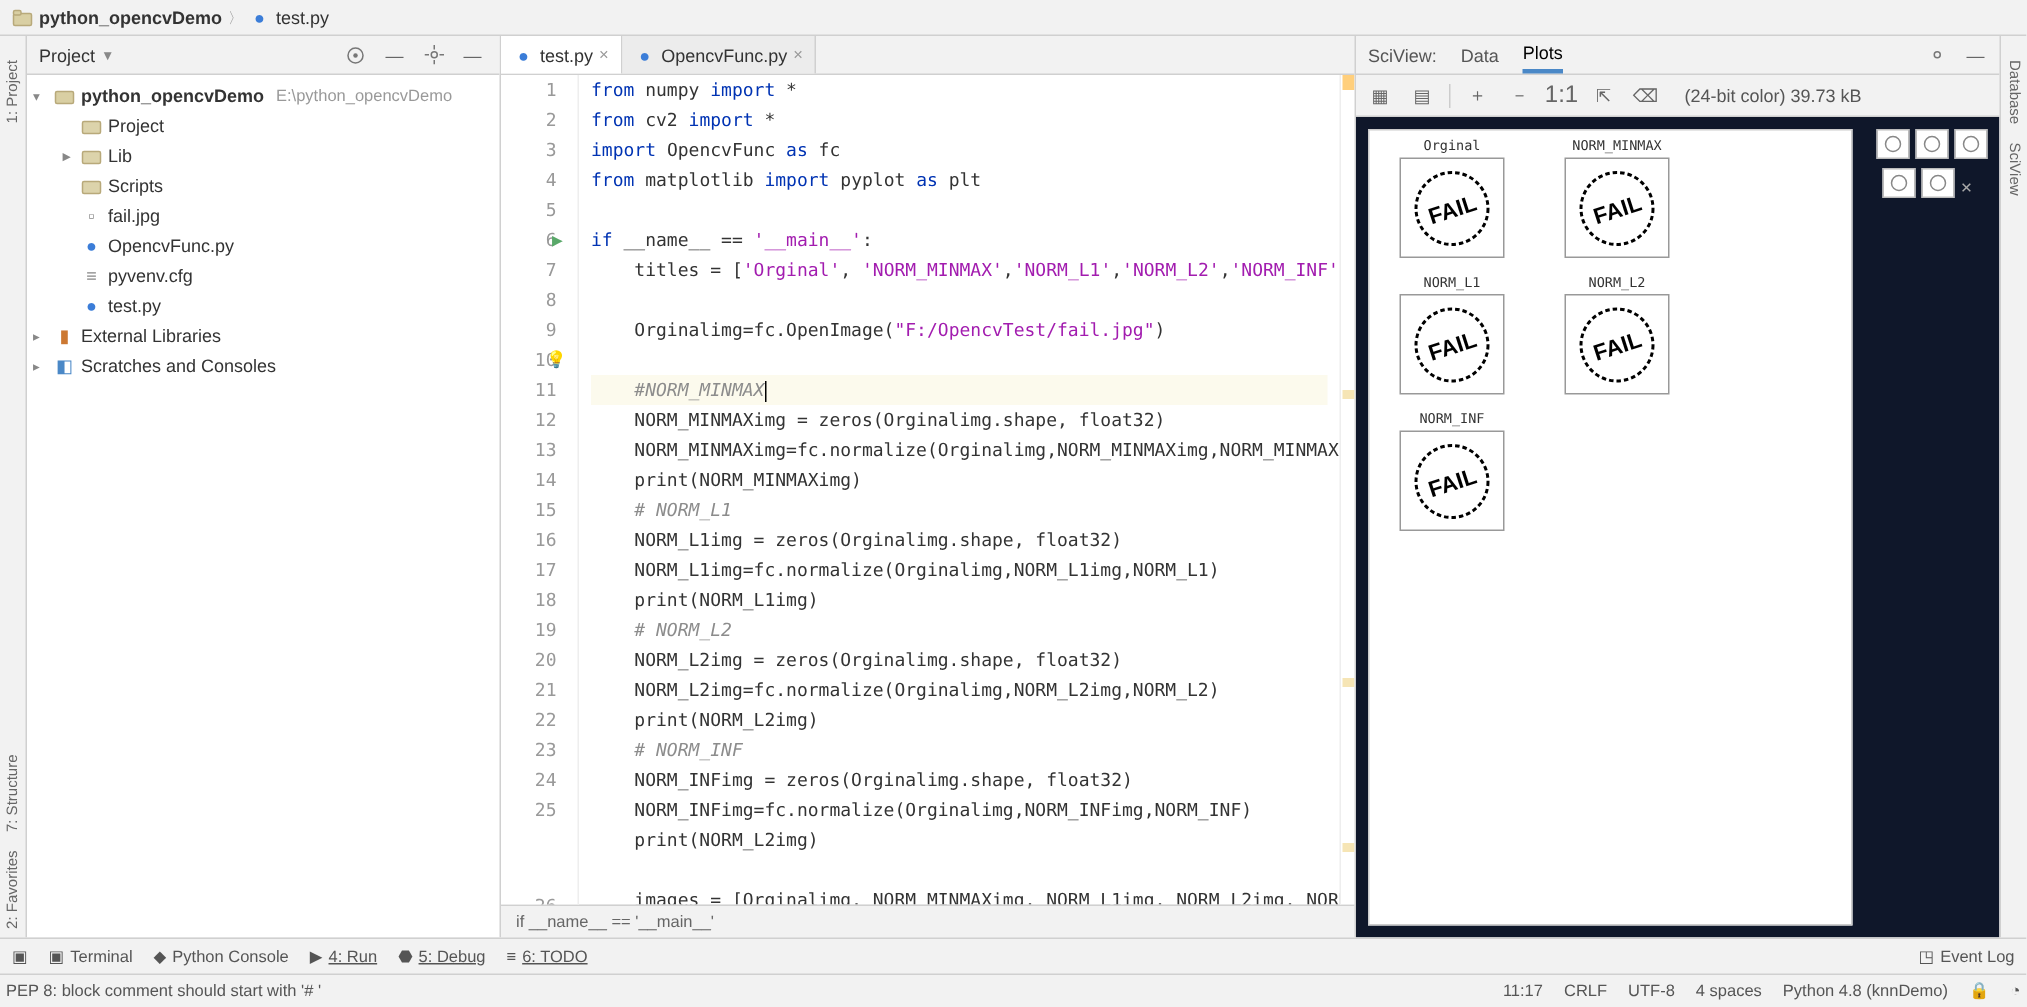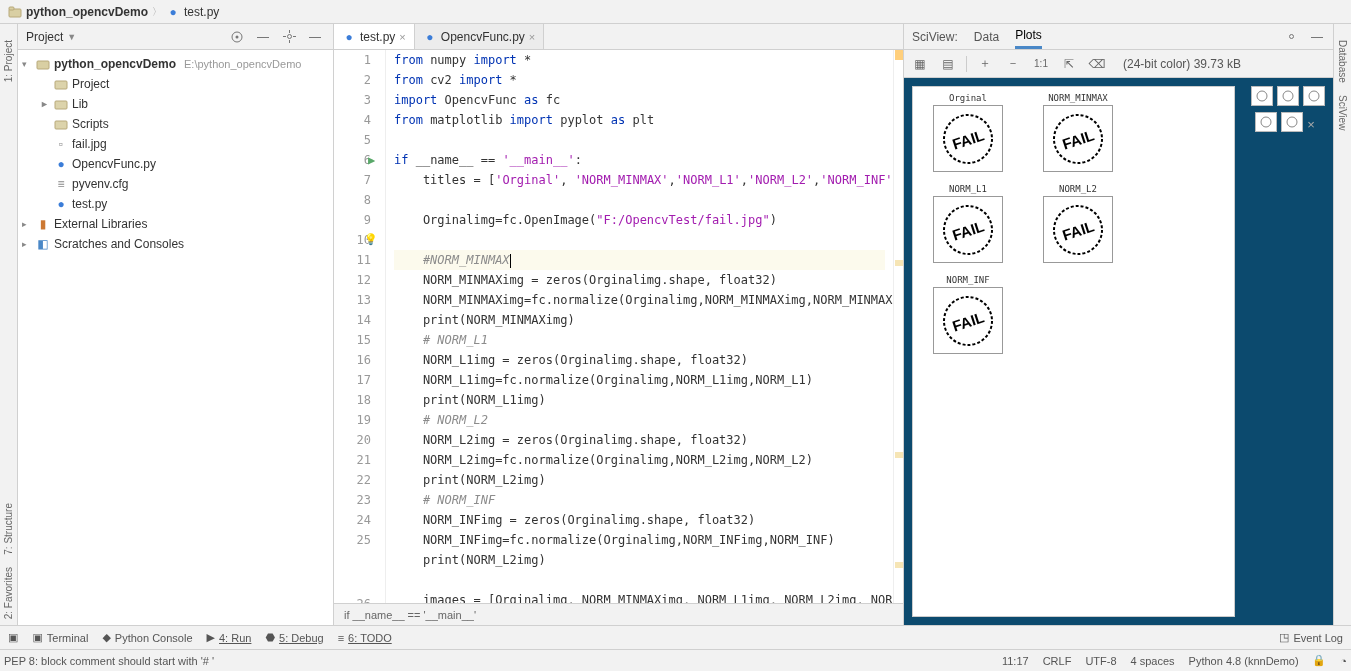--- a/index.html
+++ b/index.html
@@ -164,21 +164,21 @@
 .plots-toolbar {
   height: 28px;
   display: flex;
   align-items: center;
   padding: 0 6px;
   gap: 8px;
   border-bottom: 1px solid #d0d0d0;
 }
 .plots-toolbar .sep { width:1px; height:16px; background:#ccc; }
 .plots-info { margin-left: 8px; color:#555; }
-.plots-body { flex:1; display:flex; background:#0c4a6e; }
+.plots-body { flex:1; display:flex; background:#0f172a; }
 .plot-main { flex:1; background:#fff; margin:8px; border:1px solid #ccc; padding:6px; display:flex; flex-wrap:wrap; gap:12px; align-content:flex-start; overflow:auto; }
 .plot-cell { width: 98px; display:flex; flex-direction:column; align-items:center; }
 .plot-cell .plot-title { font-family: Consolas, monospace; font-size:9px; margin-bottom:2px; text-align:center; }
 .plot-cell .plot-img { width:70px; height:67px; border:1px solid #999; display:flex; align-items:center; justify-content:center; }
 .thumb-col { width: 90px; padding:8px 4px; display:flex; flex-direction:column; gap:6px; align-items:center; }
 .thumb { width:22px; height:20px; border:1px solid #bbb; background:#fff; display:flex; align-items:center; justify-content:center; font-size:8px; cursor:pointer; }
 .thumb-row { display:flex; gap:4px; }
 .thumb-close { color:#aaa; cursor:pointer; font-size:13px; align-self:flex-end; margin-right:6px; }
 
 .bottom-bar {
@@ -405,21 +405,21 @@
         </span>
         <span class="icon-btn">—</span>
       </div>
     </div>
     <div class="plots-toolbar">
       <span class="icon-btn">▦</span>
       <span class="icon-btn">▤</span>
       <span class="sep"></span>
       <span class="icon-btn">＋</span>
       <span class="icon-btn">－</span>
-      <span class="icon-btn" style="font-size:10px">1:1</span>
+      <span class="icon-btn" style="font-size:16px">1:1</span>
       <span class="icon-btn">⇱</span>
       <span class="icon-btn">⌫</span>
       <span class="plots-info">(24-bit color) 39.73 kB</span>
     </div>
     <div class="plots-body">
       <div class="plot-main" id="plot-main">
           <div class="plot-cell">
             <div class="plot-title">Orginal</div>
             <div class="plot-img">
               <svg width="58" height="56">

